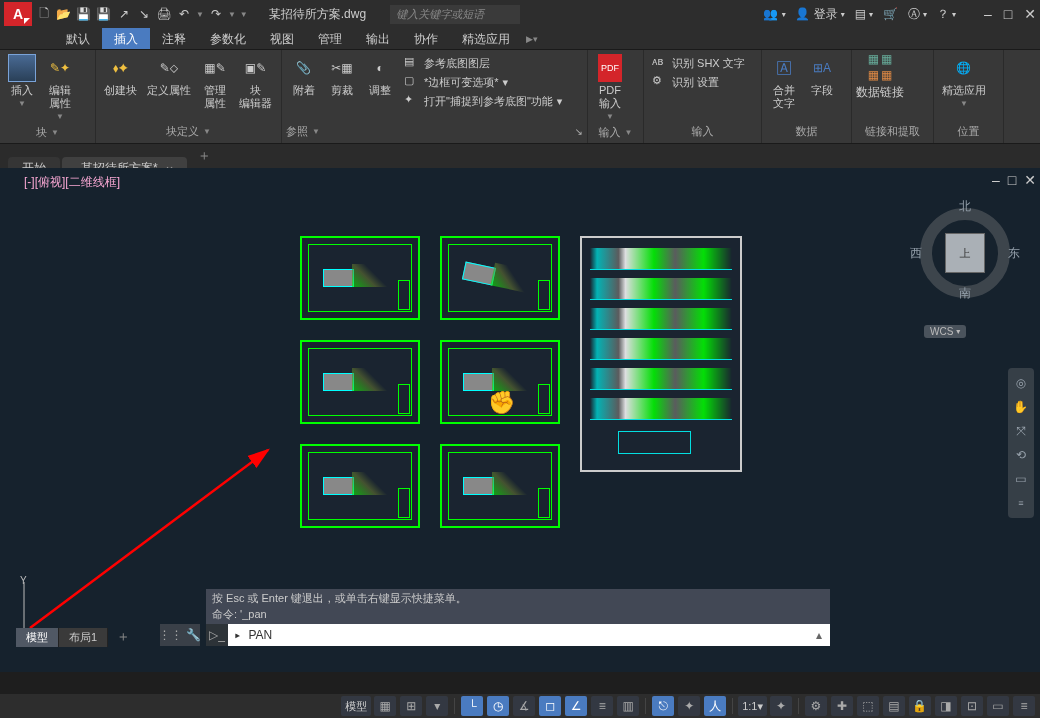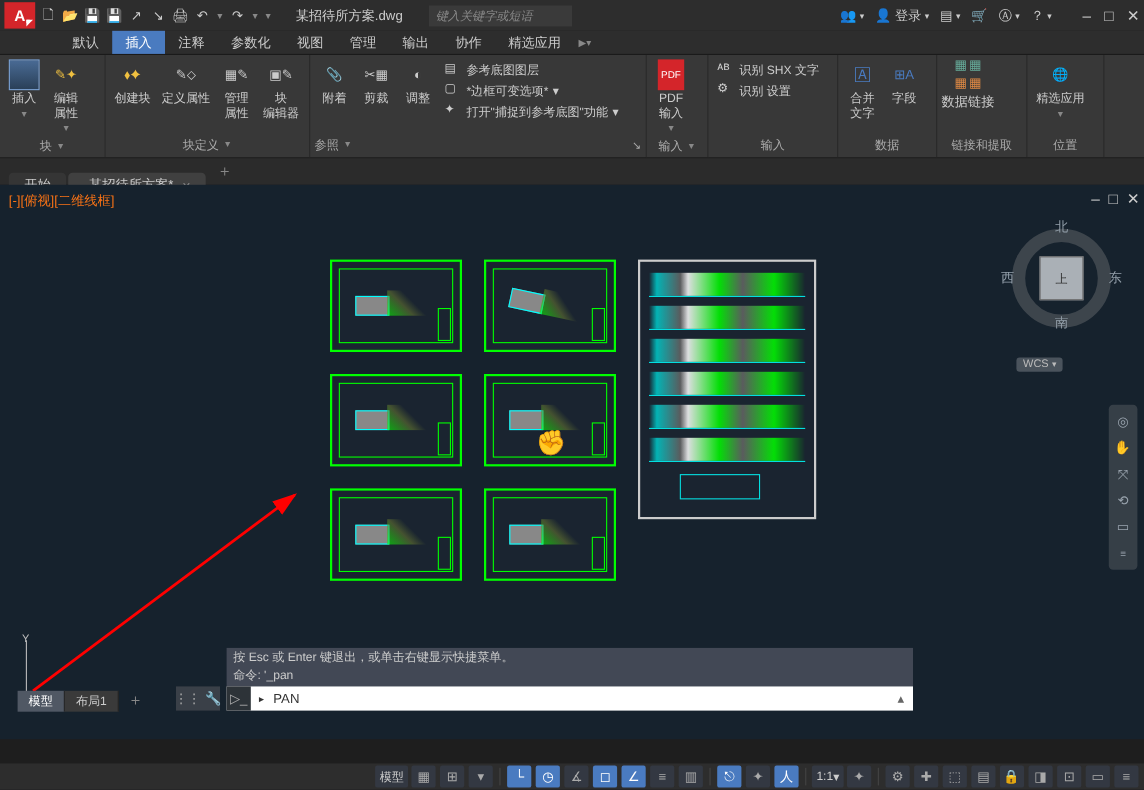--- a/index.html
+++ b/index.html
@@ -40,21 +40,21 @@
 
 
 .file-tabs { height: 24px; background: #2b2b2b; display: flex; align-items: center; padding: 0 8px; gap: 2px; }
 .file-tab { padding: 3px 14px; background: #353535; color: #ccc; cursor: pointer; display: flex; align-items: flex-end; gap: 8px; border-radius: 4px 4px 0 0; margin-top: 24px; }
 .file-tab.active { background: #404040; padding-left: 19px; }
 .file-tab .close { color: #999; font-size: 13px; }
 .add-tab { color: #888; padding: 0 8px; font-size: 14px; cursor: pointer; }
 
 
 .drawing-area { position: absolute; top: 168px; left: 0; right: 0; bottom: 46px; background: #16222d; }
-.view-label { position: absolute; top: 6px; left: 8px; color: #f97316; font-size: 12px; }
+.view-label { position: absolute; top: 6px; left: 24px; color: #f9a8d4; font-size: 12px; }
 .view-controls { position: absolute; top: 4px; right: 4px; display: flex; gap: 8px; color: #ccc; font-size: 14px; }
 .view-controls span { cursor: pointer; }
 
 .viewcube-wrap { position: absolute; top: 30px; right: 20px; width: 110px; height: 130px; }
 .viewcube { width: 110px; height: 110px; position: relative; display: flex; align-items: center; justify-content: center; }
 .viewcube-ring { position: absolute; width: 90px; height: 90px; border: 12px solid #444b52; border-radius: 50%; opacity: 0.85; }
 .viewcube-face { width: 40px; height: 40px; background: #aab0b6; border: 1px solid #666; position: relative; display: flex; align-items: center; justify-content: center; color: #333; font-size: 11px; }
 .vc-dir { position: absolute; color: #94a0ab; font-size: 12px; }
 .vc-n { top: 0; left: 50%; transform: translateX(-50%); }
 .vc-s { bottom: 6px; left: 50%; transform: translateX(-50%); }

